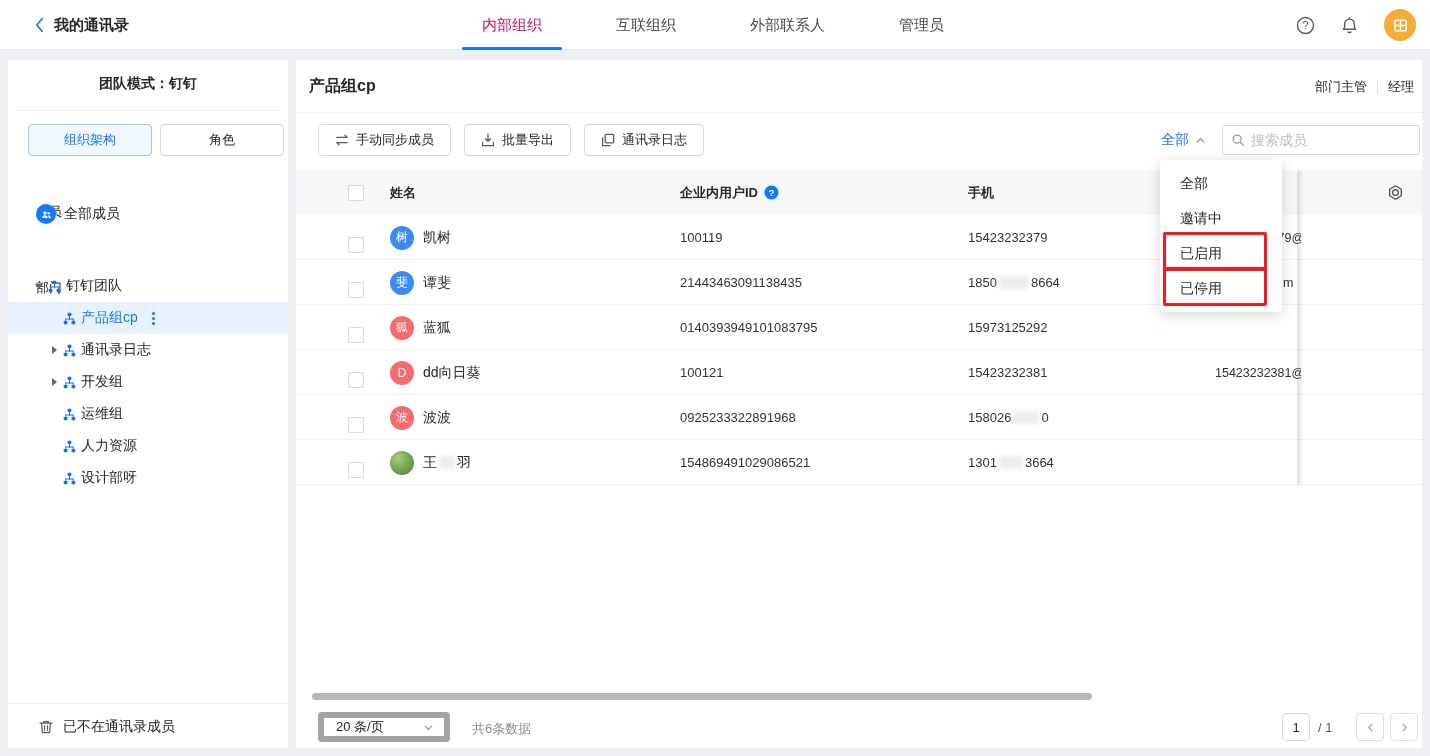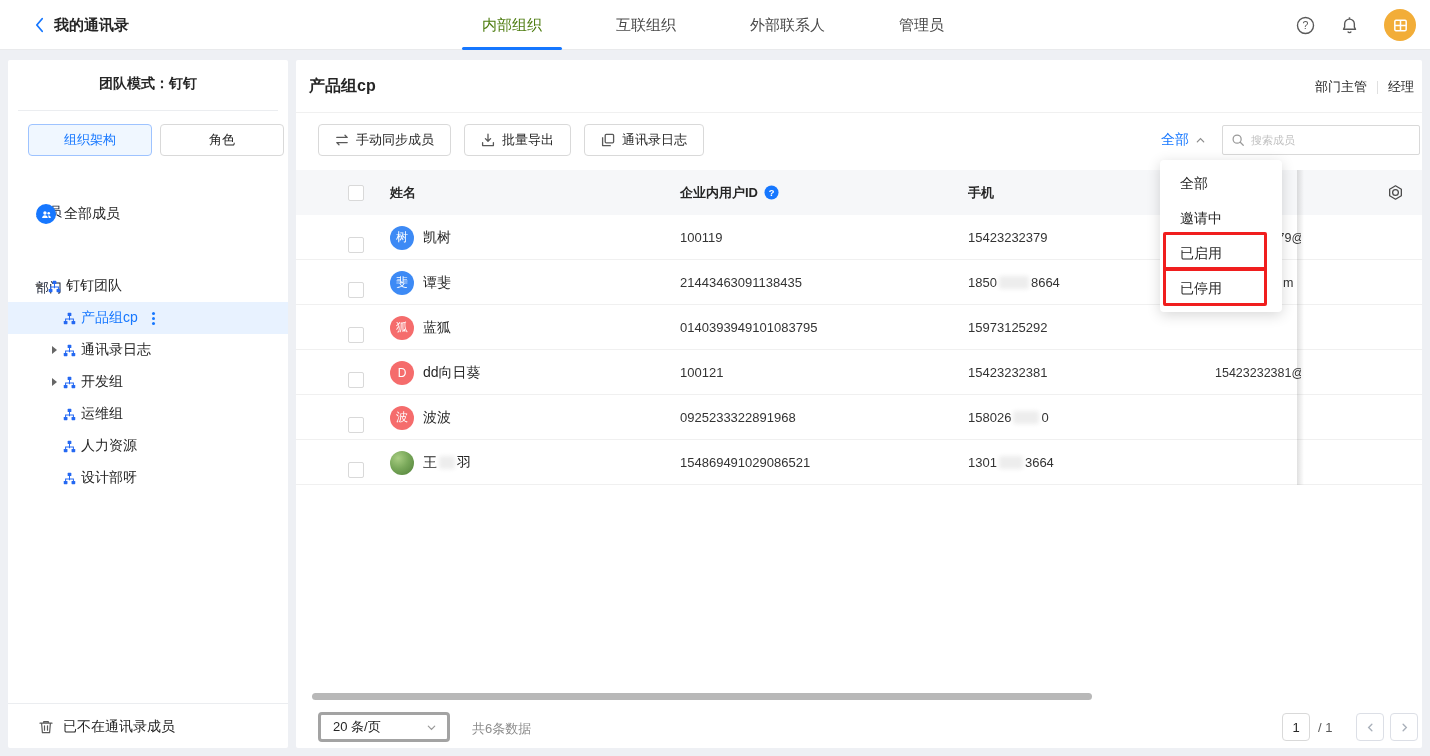--- a/index.html
+++ b/index.html
@@ -12,21 +12,21 @@
   }
   .icn { display:inline-flex; align-items:center; justify-content:center; line-height:0; }
 
   
   .topbar { position:absolute; left:0; top:0; width:1430px; height:50px; background:#fff;
             border-bottom:1px solid #e9eaec; z-index:50; }
   .back { position:absolute; left:34px; top:0; height:50px; display:flex; align-items:center; gap:9px; cursor:pointer; }
   .back-label { font-size:15px; font-weight:bold; color:#262626; }
   .tabs { position:absolute; left:482px; top:0; height:50px; display:flex; gap:74px; }
   .tab { position:relative; height:50px; display:flex; align-items:center; font-size:15px; color:#4a4a4a; cursor:pointer; white-space:nowrap; }
-  .tab.active { color:#4d7c0f; }
+  .tab.active { color:#be185d; }
   .tab.active::after { content:""; position:absolute; left:-20px; right:-20px; bottom:0; height:3px; background:#1677ff; border-radius:2px; }
   .topbar-right { position:absolute; right:14px; top:0; height:50px; display:flex; align-items:center; gap:25px; }
   .avatar-org { width:32px; height:32px; border-radius:50%; background:#f2ad38; display:flex; align-items:center; justify-content:center; }
 
   
   .card { position:absolute; background:#fff; border-radius:2px; }
   .sidebar { left:8px; top:60px; width:280px; height:688px; }
   .main { left:296px; top:60px; width:1126px; height:688px; }
 
   
@@ -66,21 +66,21 @@
   .title-divider { position:absolute; top:52px; left:0; width:100%; height:1px; background:#f0f0f0; }
 
   
   .toolbar { position:absolute; top:64px; left:22px; display:flex; gap:13px; }
   .tbtn { height:32px; padding:0 16px; border:1px solid #d9d9d9; border-radius:4px; background:#fff;
           display:flex; align-items:center; gap:7px; font-size:13px; color:#262626; cursor:pointer; white-space:nowrap; }
   .filter { position:absolute; left:865px; top:65px; height:30px; display:flex; align-items:center; gap:6px; cursor:pointer; }
   .filter .fval { color:#1677ff; font-size:14px; }
   .searchbox { position:absolute; left:926px; top:65px; width:198px; height:30px; border:1px solid #d9d9d9; border-radius:2px;
                display:flex; align-items:center; padding:0 8px; gap:6px; background:#fff; }
-  .searchbox input { border:none; outline:none; flex:1; font-size:11px; color:#262626; font-family:inherit; min-width:0; }
+  .searchbox input { border:none; outline:none; flex:1; font-size:14px; color:#262626; font-family:inherit; min-width:0; }
   .searchbox input::placeholder { color:#bfbfbf; }
 
   
   .table { position:absolute; top:110px; left:0; width:1126px; }
   .thead { position:relative; height:45px; background:#f6f7f9; }
   .thead .hcell { position:absolute; top:0; height:45px; display:flex; align-items:center; gap:6px;
                   font-size:13px; font-weight:bold; color:#262626; }
   .trow { position:relative; height:45px; border-bottom:1px solid #f0f0f0; background:#fff; }
   .cell { position:absolute; top:0; height:45px; display:flex; align-items:center; font-size:13px; color:#333; }
   .pos-check { left:52px; } .pos-name { left:94px; } .pos-id { left:384px; } .pos-phone { left:672px; }
@@ -98,21 +98,21 @@
 
   
   .dropdown { position:absolute; left:864px; top:100px; width:122px; background:#fff; border-radius:4px;
               box-shadow:0 3px 14px rgba(0,0,0,0.16); padding:6px 0; z-index:40; }
   .ditem { position:relative; height:35px; display:flex; align-items:center; padding-left:20px; font-size:14px; color:#262626; cursor:pointer; }
   .ditem.annotated::after { content:""; position:absolute; left:3px; right:15px; top:-4px; bottom:0;
                             border:3px solid #f01e1e; border-radius:2px; pointer-events:none; }
 
   
   .hscroll { position:absolute; left:16px; top:633px; width:780px; height:7px; border-radius:4px; background:#b8b8b8; cursor:pointer; }
-  .pagesize { position:absolute; left:22px; top:652px; width:132px; height:30px; border:3px solid #a3a3a3; border-radius:4px;
+  .pagesize { position:absolute; left:22px; top:652px; width:132px; height:30px; border:6px solid #a3a3a3; border-radius:4px;
               display:flex; align-items:center; justify-content:space-between; padding:0 10px 0 12px; font-size:13px; cursor:pointer; background:#fff; }
   .total { position:absolute; left:176px; top:660px; font-size:13px; color:#8c8c8c; }
   .pagebox { position:absolute; left:986px; top:653px; width:28px; height:28px; border:1px solid #d9d9d9; border-radius:4px;
              text-align:center; font-size:13px; color:#262626; background:#fff; outline:none; font-family:inherit; }
   .pagetotal { position:absolute; left:1022px; top:660px; font-size:13px; color:#595959; }
   .pgbtn { position:absolute; top:653px; width:28px; height:28px; border:1px solid #dcdfe6; border-radius:4px; background:#fff;
            display:flex; align-items:center; justify-content:center; cursor:pointer; }
   .pgprev { left:1060px; } .pgnext { left:1094px; }
 </style>
 </head>

